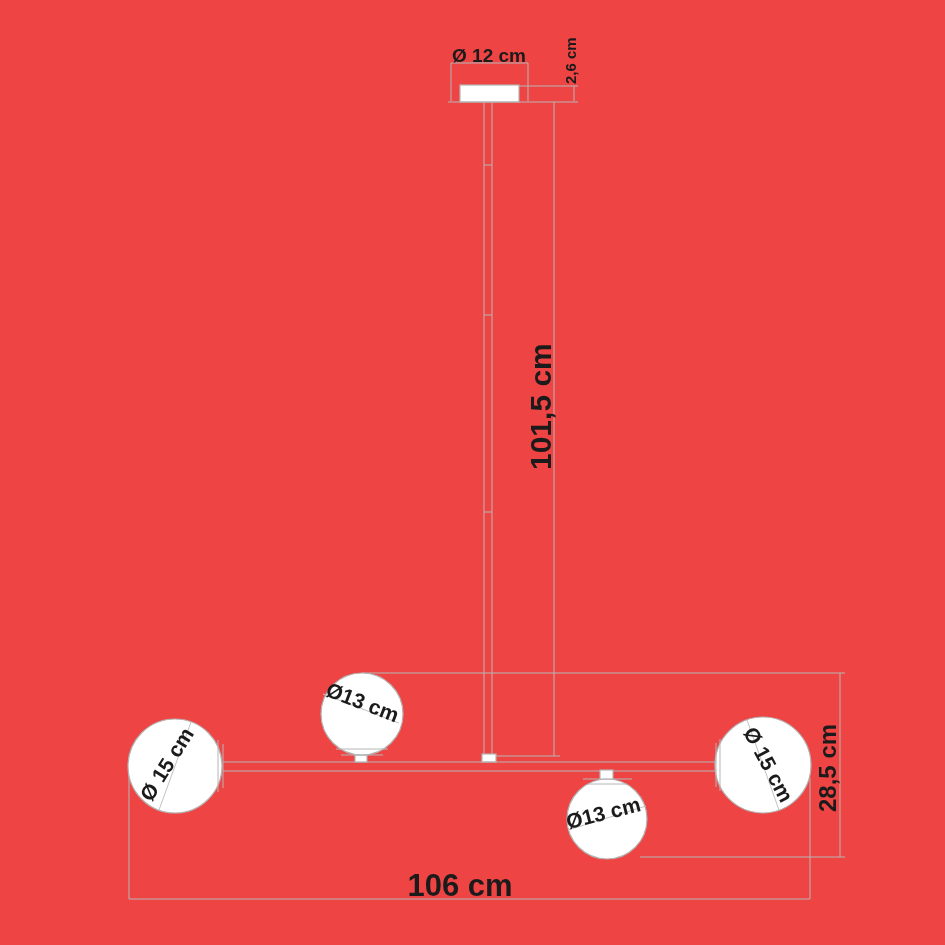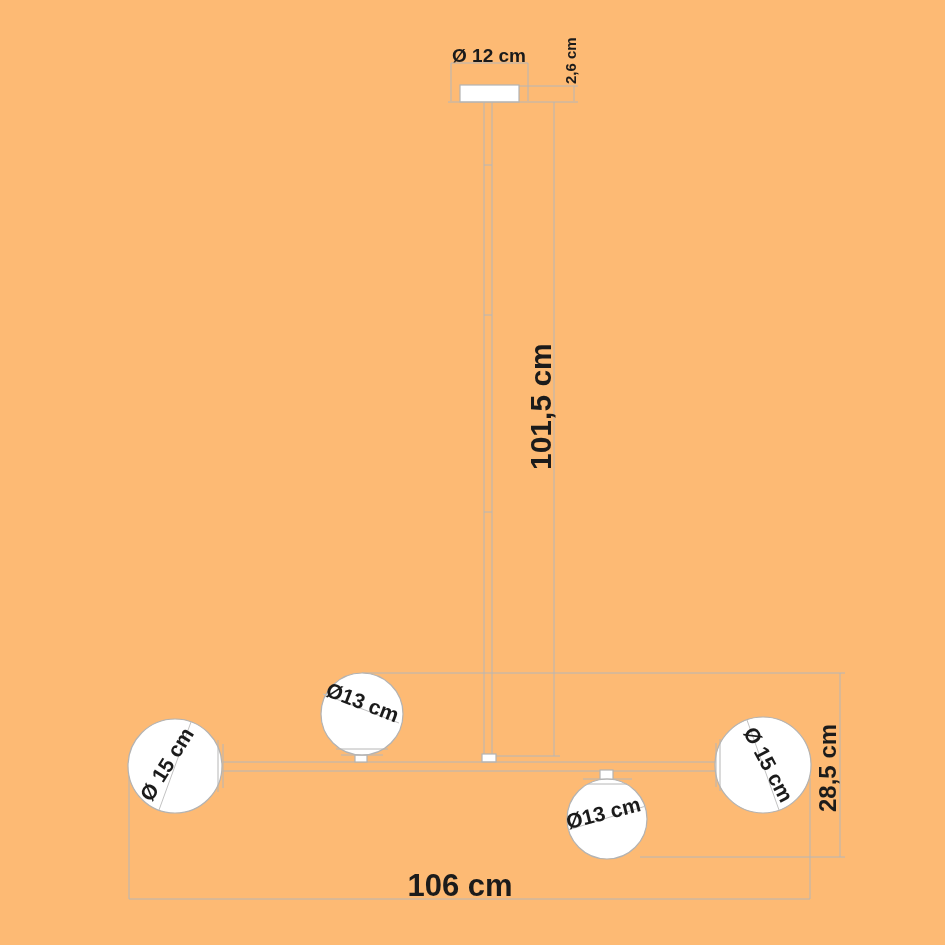--- a/index.html
+++ b/index.html
@@ -7,21 +7,21 @@
     padding: 0;
     background: #ffffff;
     width: 945px;
     height: 945px;
     overflow: hidden;
   }
   #stage {
     position: relative;
     width: 945px;
     height: 945px;
-    background: #fdba74;
+    background: #ef4444;
   }
   svg { display: block; }
   .ln   { stroke: #b6b6b6; stroke-width: 1; fill: none; }
   .ln-thin { stroke: #c2c2c2; stroke-width: 1; fill: none; }
   .shape { stroke: #b3b3b3; stroke-width: 1.2; fill: #ffffff; }
   text {
     font-family: "Liberation Sans", "DejaVu Sans", sans-serif;
     font-weight: bold;
     fill: #1b1b1b;
   }

